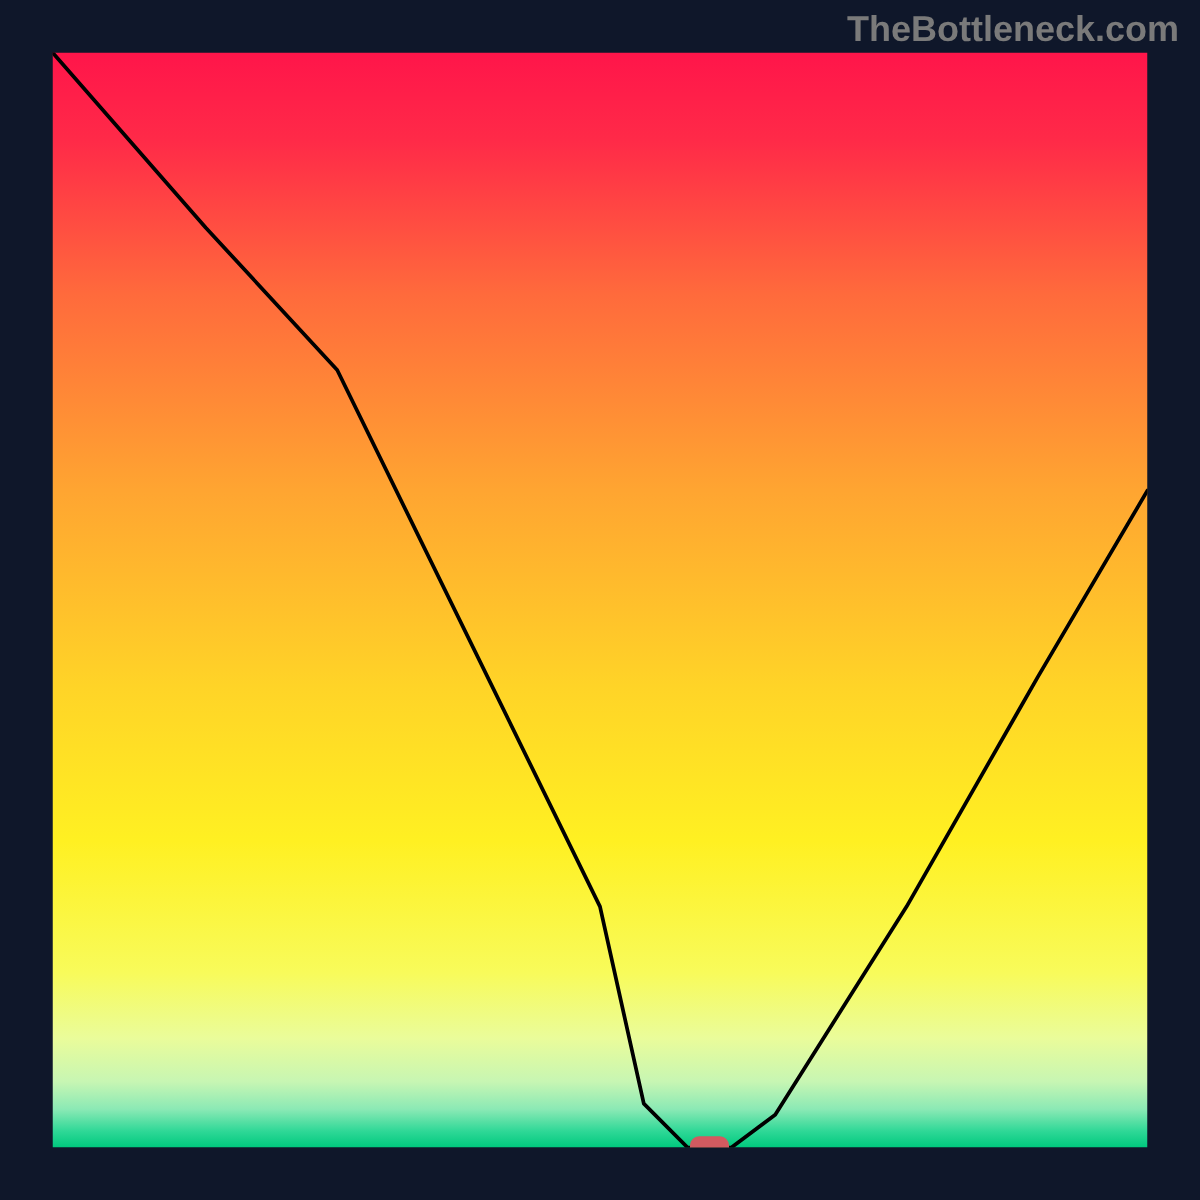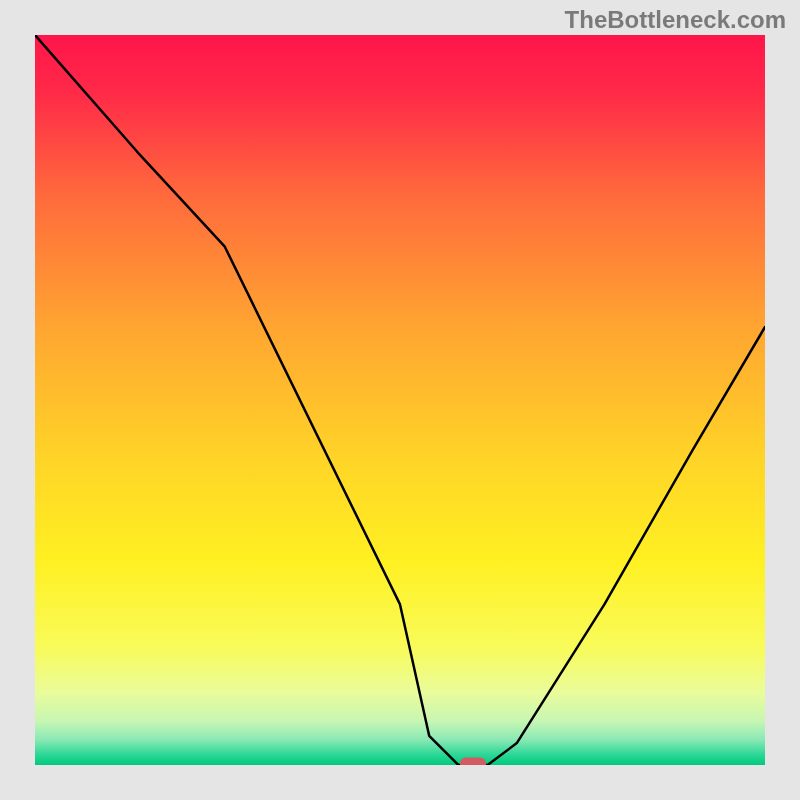--- a/index.html
+++ b/index.html
@@ -9,21 +9,21 @@
     height: 800px;
     background: #000;
     overflow: hidden;
   }
   .frame {
     position: absolute;
     left: 0;
     top: 0;
     width: 800px;
     height: 800px;
-    background: #e5e5e5;
+    background: #0f172a;
   }
   .plot {
     position: absolute;
     left: 35px;
     top: 35px;
     width: 730px;
     height: 730px;
   }
   .watermark {
     position: absolute;

